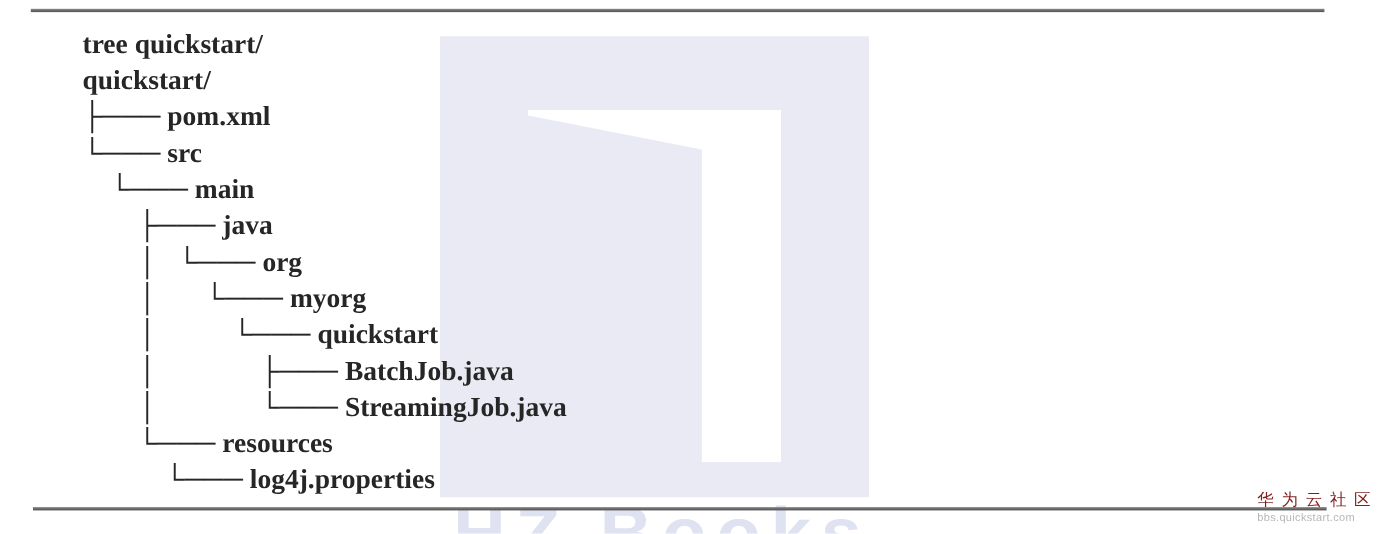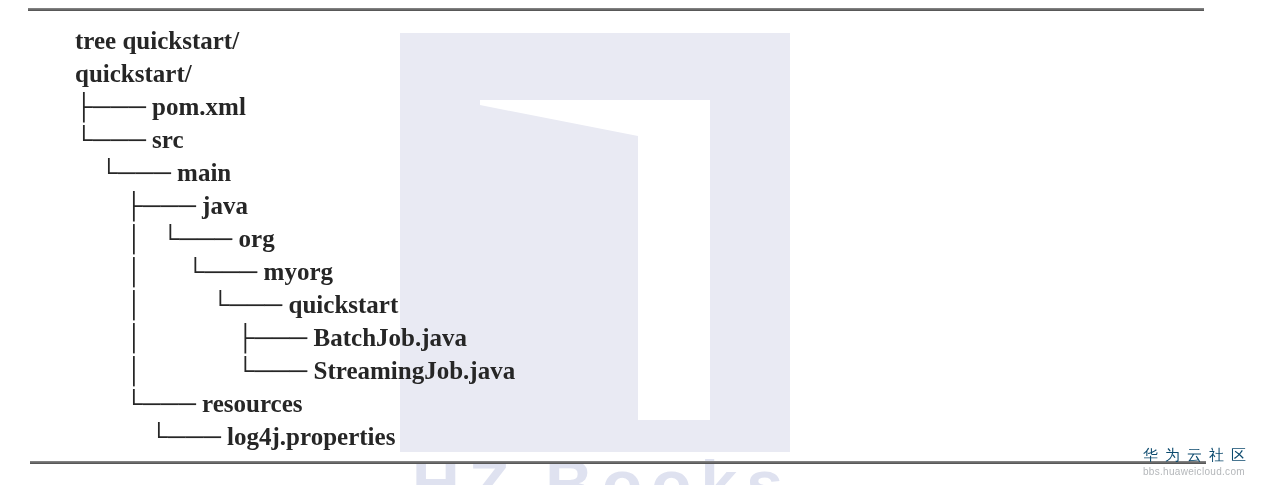--- a/index.html
+++ b/index.html
@@ -78,21 +78,21 @@
   .community {
     position: absolute;
     left: 1143px;
     top: 447px;
     z-index: 4;
     text-align: left;
   }
   .community-name {
     font-size: 15px;
     letter-spacing: 7px;
-    color: #0c4a6e;
+    color: #7f1d1d;
     white-space: nowrap;
     line-height: 16px;
   }
   .community-url {
     font-size: 10px;
     letter-spacing: 0.3px;
     color: #b4b7ba;
     white-space: nowrap;
     line-height: 11px;
     margin-top: 3px;
@@ -112,16 +112,16 @@
   </div>
 
   <div class="wm-books">HZ Books</div>
 
   <pre class="tree"><div class="tree-line">tree quickstart/</div><div class="tree-line">quickstart/</div><div class="tree-line">├─── pom.xml</div><div class="tree-line">└─── src</div><div class="tree-line">    └─── main</div><div class="tree-line">        ├─── java</div><div class="tree-line">        │   └─── org</div><div class="tree-line">        │       └─── myorg</div><div class="tree-line">        │           └─── quickstart</div><div class="tree-line">        │               ├─── BatchJob.java</div><div class="tree-line">        │               └─── StreamingJob.java</div><div class="tree-line">        └─── resources</div><div class="tree-line">            └─── log4j.properties</div></pre>
 
   <div class="rule rule-bottom"></div>
 
   <div class="community">
     <div class="community-name">华为云社区</div>
-    <div class="community-url">bbs.huaweicloud.com</div>
+    <div class="community-url">bbs.quickstart.com</div>
   </div>
 
 </div>
 
 </body></html>

